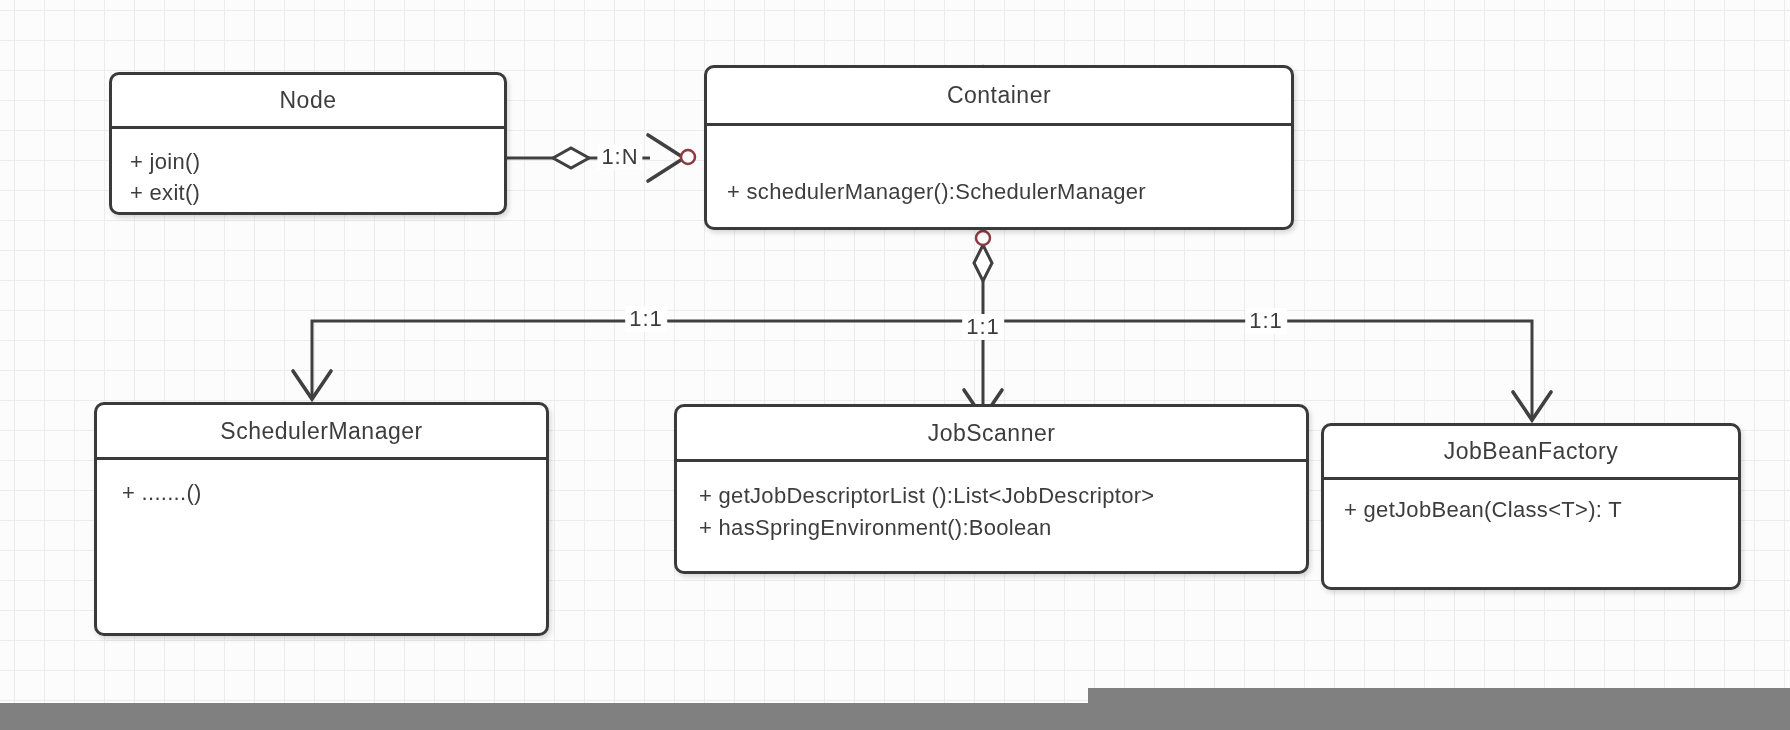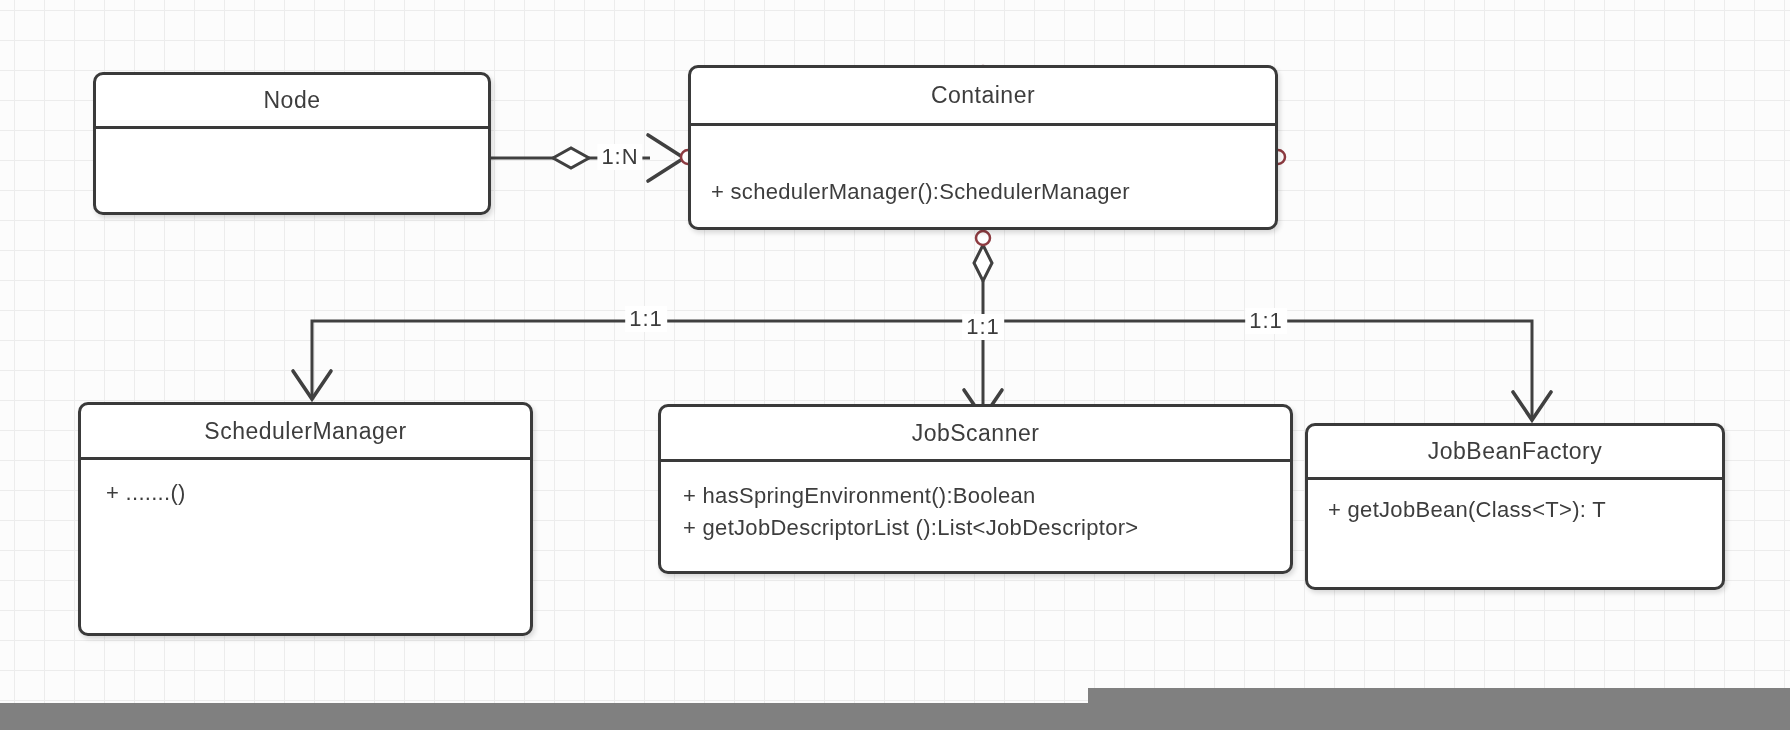--- a/index.html
+++ b/index.html
@@ -20,20 +20,21 @@
   }
   svg.wires{position:absolute;left:0;top:0;pointer-events:none;}
   .wire{stroke:var(--line);stroke-width:3;fill:none;}
   .chevron{stroke:var(--line);stroke-width:3.6;fill:none;stroke-linecap:round;}
   .diamond{stroke:var(--line);stroke-width:3;fill:var(--box-fill);}
   .handle{stroke:var(--handle-stroke);stroke-width:2.5;fill:var(--box-fill);}
   .uml-class{
     position:absolute;background:var(--box-fill);
     border:3px solid var(--box-border);border-radius:10px;
     box-shadow:2px 3px 5px rgba(0,0,0,.14);
+    margin-left:16px;
   }
   .uml-title{
     display:flex;align-items:center;justify-content:center;
     border-bottom:3px solid var(--box-border);
     font-size:23px;letter-spacing:.5px;
   }
   .uml-body{font-size:22px;letter-spacing:.3px;}
   .uml-body .m{white-space:nowrap;}
   .mult-label{
     position:absolute;transform:translate(-50%,-50%);
@@ -66,41 +67,45 @@
     </g>
 
     <circle class="handle" cx="983" cy="73" r="7"></circle>
     <circle class="handle" cx="688" cy="157" r="7"></circle>
     <circle class="handle" cx="1278" cy="157" r="7"></circle>
     <circle class="handle" cx="983" cy="238" r="7"></circle>
   </svg>
 
   <div class="uml-class" style="left:93px;top:72px;width:398px;height:143px">
     <div class="uml-title" style="height:54px">Node</div>
+    <div class="uml-body" style="padding:17px 0 0 18px;line-height:31px">
+      <div class="m">+ join()</div>
+      <div class="m">+ exit()</div>
+    </div>
   </div>
 
   <div class="uml-class" style="left:688px;top:65px;width:590px;height:165px">
     <div class="uml-title" style="height:58px">Container</div>
     <div class="uml-body" style="padding:50px 0 0 20px;line-height:31px">
       <div class="m">+ schedulerManager():SchedulerManager</div>
     </div>
   </div>
 
   <div class="uml-class" style="left:78px;top:402px;width:455px;height:234px">
     <div class="uml-title" style="height:55px">SchedulerManager</div>
     <div class="uml-body" style="padding:17px 0 0 25px;line-height:31px">
       <div class="m">+ .......()</div>
     </div>
   </div>
 
   <div class="uml-class" style="left:658px;top:404px;width:635px;height:170px">
     <div class="uml-title" style="height:55px">JobScanner</div>
     <div class="uml-body" style="padding:18px 0 0 22px;line-height:32px">
+      <div class="m">+ getJobDescriptorList ():List&lt;JobDescriptor&gt;</div>
       <div class="m">+ hasSpringEnvironment():Boolean</div>
-      <div class="m">+ getJobDescriptorList ():List&lt;JobDescriptor&gt;</div>
     </div>
   </div>
 
   <div class="uml-class" style="left:1305px;top:423px;width:420px;height:167px">
     <div class="uml-title" style="height:54px">JobBeanFactory</div>
     <div class="uml-body" style="padding:14px 0 0 20px;line-height:31px">
       <div class="m">+ getJobBean(Class&lt;T&gt;): T</div>
     </div>
   </div>
 

